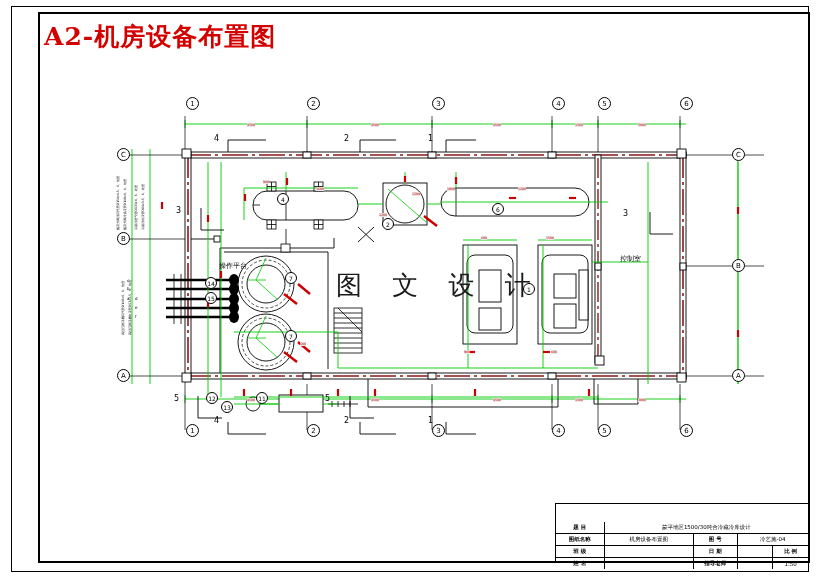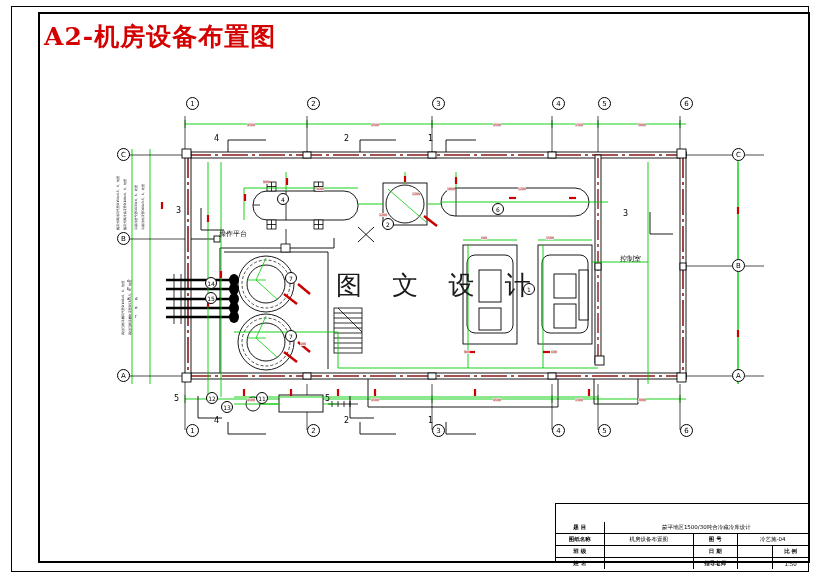--- a/index.html
+++ b/index.html
@@ -418,21 +418,21 @@
       <div class="secnum" style="left: 214px; top: 134px;">4</div>
       <div class="secnum" style="left: 344px; top: 134px;">2</div>
       <div class="secnum" style="left: 428px; top: 134px;">1</div>
       <div class="secnum" style="left: 176px; top: 206px;">3</div>
       <div class="secnum" style="left: 623px; top: 209px;">3</div>
       <div class="secnum" style="left: 174px; top: 394px;">5</div>
       <div class="secnum" style="left: 325px; top: 394px;">5</div>
       <div class="secnum" style="left: 214px; top: 416px;">4</div>
       <div class="secnum" style="left: 344px; top: 416px;">2</div>
       <div class="secnum" style="left: 428px; top: 416px;">1</div>
-      <div class="room-label" style="left: 219px; top: 229px;">操作平台</div>
+      <div class="room-label" style="left: 219px; top: 261px;">操作平台</div>
       <div class="room-label" style="left: 620px; top: 254px;">控制室</div>
       <div class="dimtxt" style="left: 247px; top: 123px;">4500</div>
       <div class="dimtxt" style="left: 371px; top: 123px;">4500</div>
       <div class="dimtxt" style="left: 493px; top: 123px;">4500</div>
       <div class="dimtxt" style="left: 575px; top: 123px;">1500</div>
       <div class="dimtxt" style="left: 638px; top: 123px;">3000</div>
       <div class="dimtxt" style="left: 247px; top: 398px;">4500</div>
       <div class="dimtxt" style="left: 371px; top: 398px;">4500</div>
       <div class="dimtxt" style="left: 493px; top: 398px;">4500</div>
       <div class="dimtxt" style="left: 575px; top: 398px;">1500</div>

